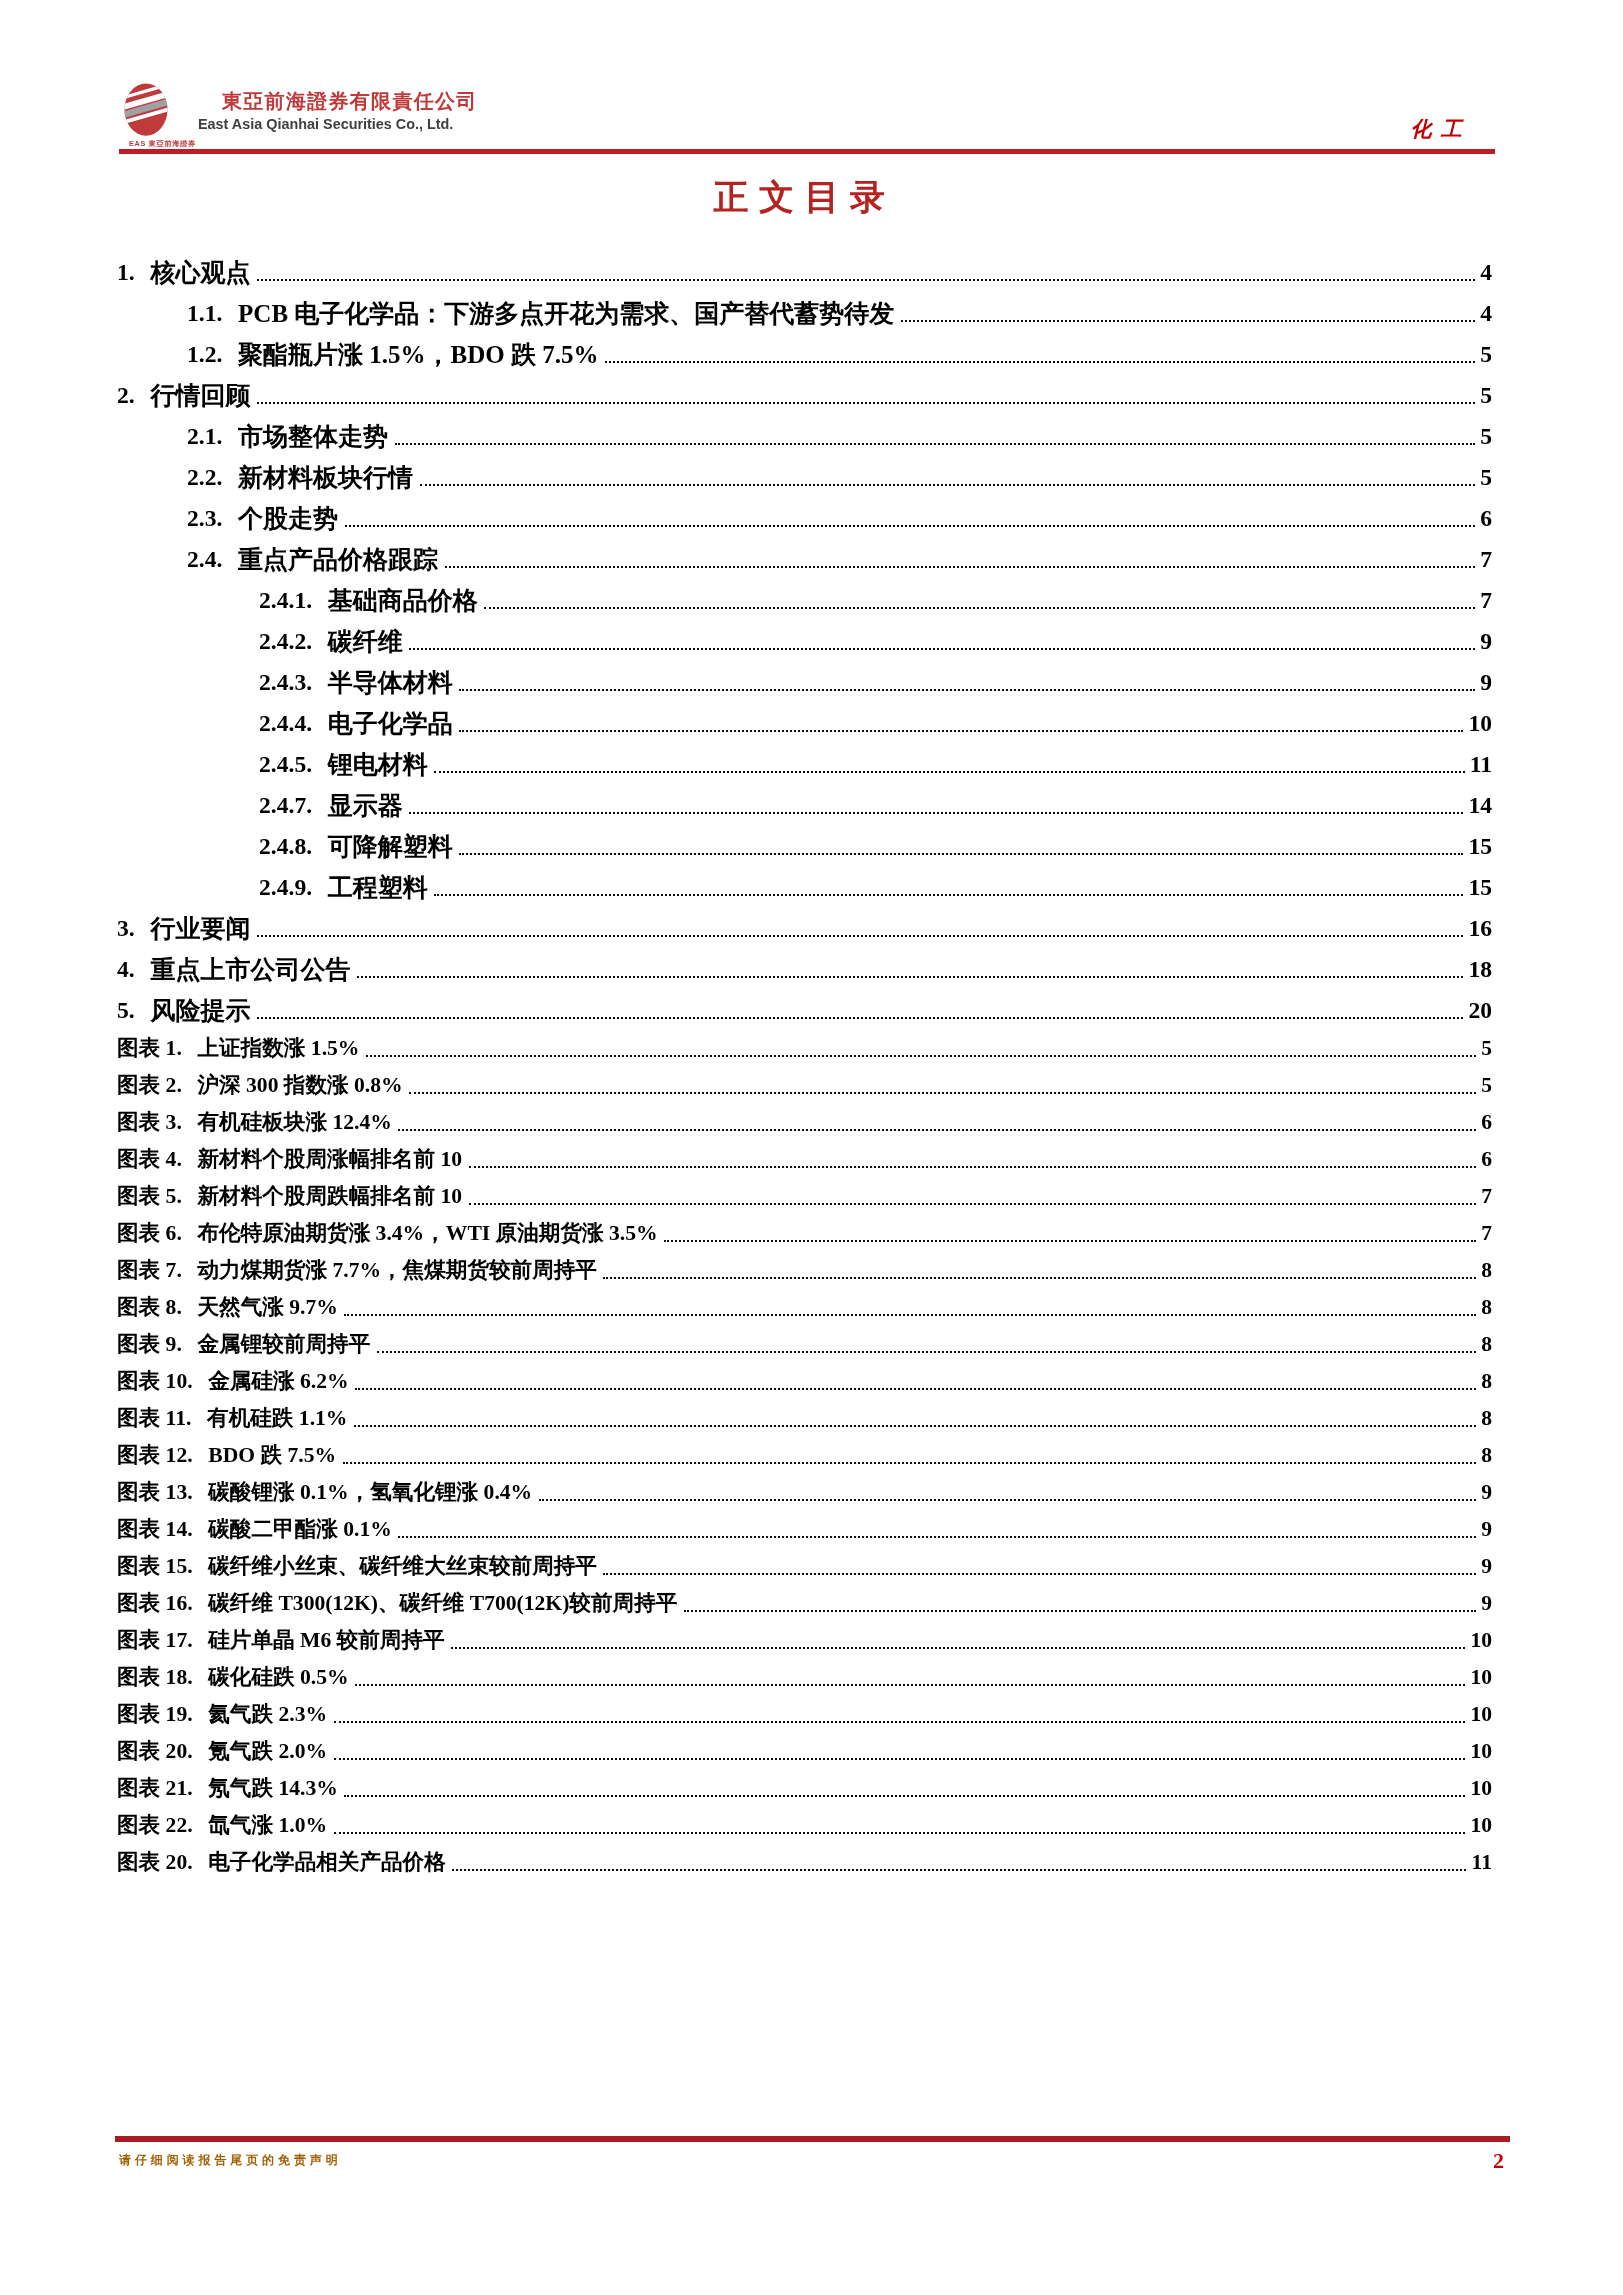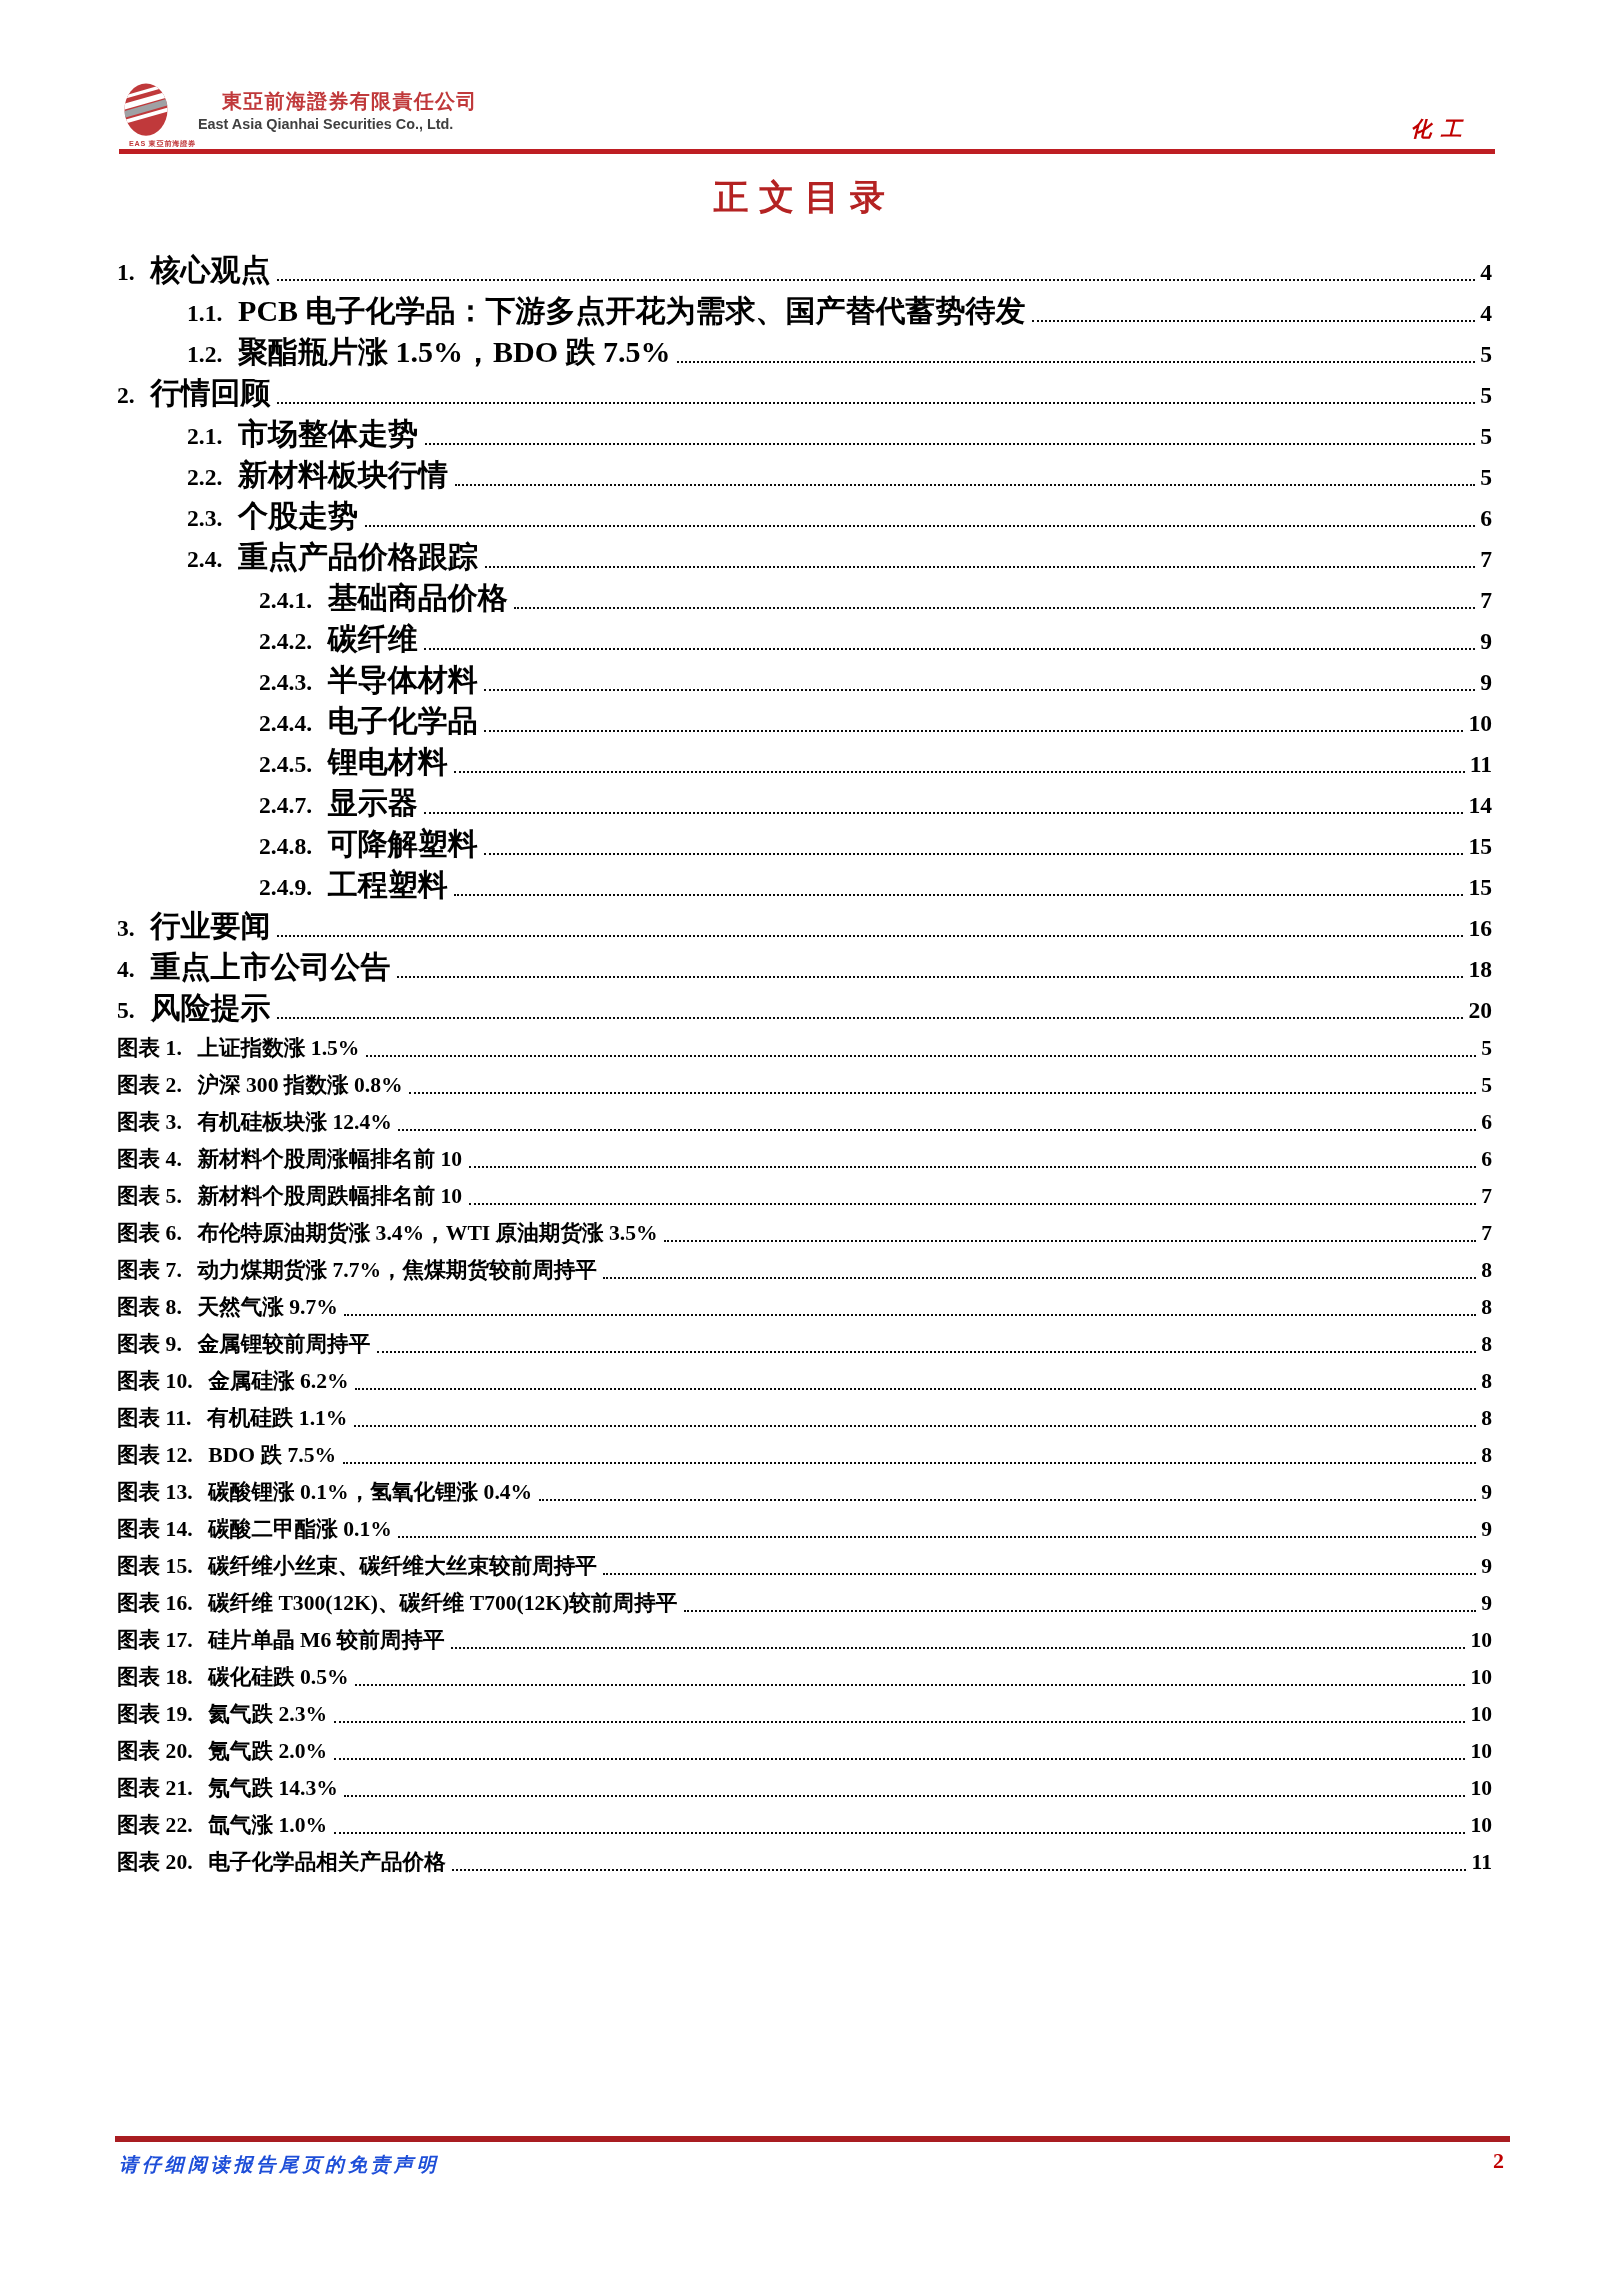--- a/index.html
+++ b/index.html
@@ -32,33 +32,33 @@
   .header-rule { position:absolute; left:119px; right:128px; top:149px; height:5.2px; background:#be1e23; }
   
   .content { position:absolute; left:117px; right:131px; top:175px; }
   .sec-title {
     margin:0 0 29.4px 0; text-align:center;
     font-size:35px; line-height:46px; font-weight:bold; color:#b42222; letter-spacing:10.5px;
   }
   .fig-title-block { margin-top:56px; margin-bottom:23px; }
   .row { display:flex; align-items:flex-end; height:41px; font-weight:bold; }
   .row .num   { font-size:23.6px; line-height:1; padding-bottom:6.5px; margin-right:15.7px; white-space:nowrap; }
-  .row .label { font-size:30px; line-height:1; padding-bottom:6.5px; white-space:nowrap; }
+  .row .label { font-size:25px; line-height:1; padding-bottom:6.5px; white-space:nowrap; }
   .row .leader{ flex:1; min-width:15.7px; border-bottom:2.6px dotted #0a0a0a; margin:0 5.2px 10.5px 6.5px; }
   .row .pg    { font-size:23.6px; line-height:1; padding-bottom:6.5px; white-space:nowrap; }
   .row.lv2 { padding-left:70px; }
   .row.lv3 { padding-left:142px;text-align:center; }
   .fig-row { height:37px; }
   .fig-row .num, .fig-row .label, .fig-row .pg { font-size:21.6px; }
   .fig-row .leader { margin-bottom:9.8px; }
   
   .footer-rule { position:absolute; left:115px; right:113px; top:2136px; height:5.9px; background:#a91d21; }
   .disclaimer {
     position:absolute; left:119px; top:2152px;
-    font-size:19px; font-weight:bold; font-style:italic; color:#1d4ed8; letter-spacing:3.9px;
+    font-size:12px; font-weight:bold; color:#a16207; letter-spacing:3.9px;
   }
   .pagenum {
     position:absolute; right:119px; top:2148px;
     font-size:22px; font-weight:bold; color:#c00000;
   }
 </style>
 </head>
 <body>
 
 <div class="page">

